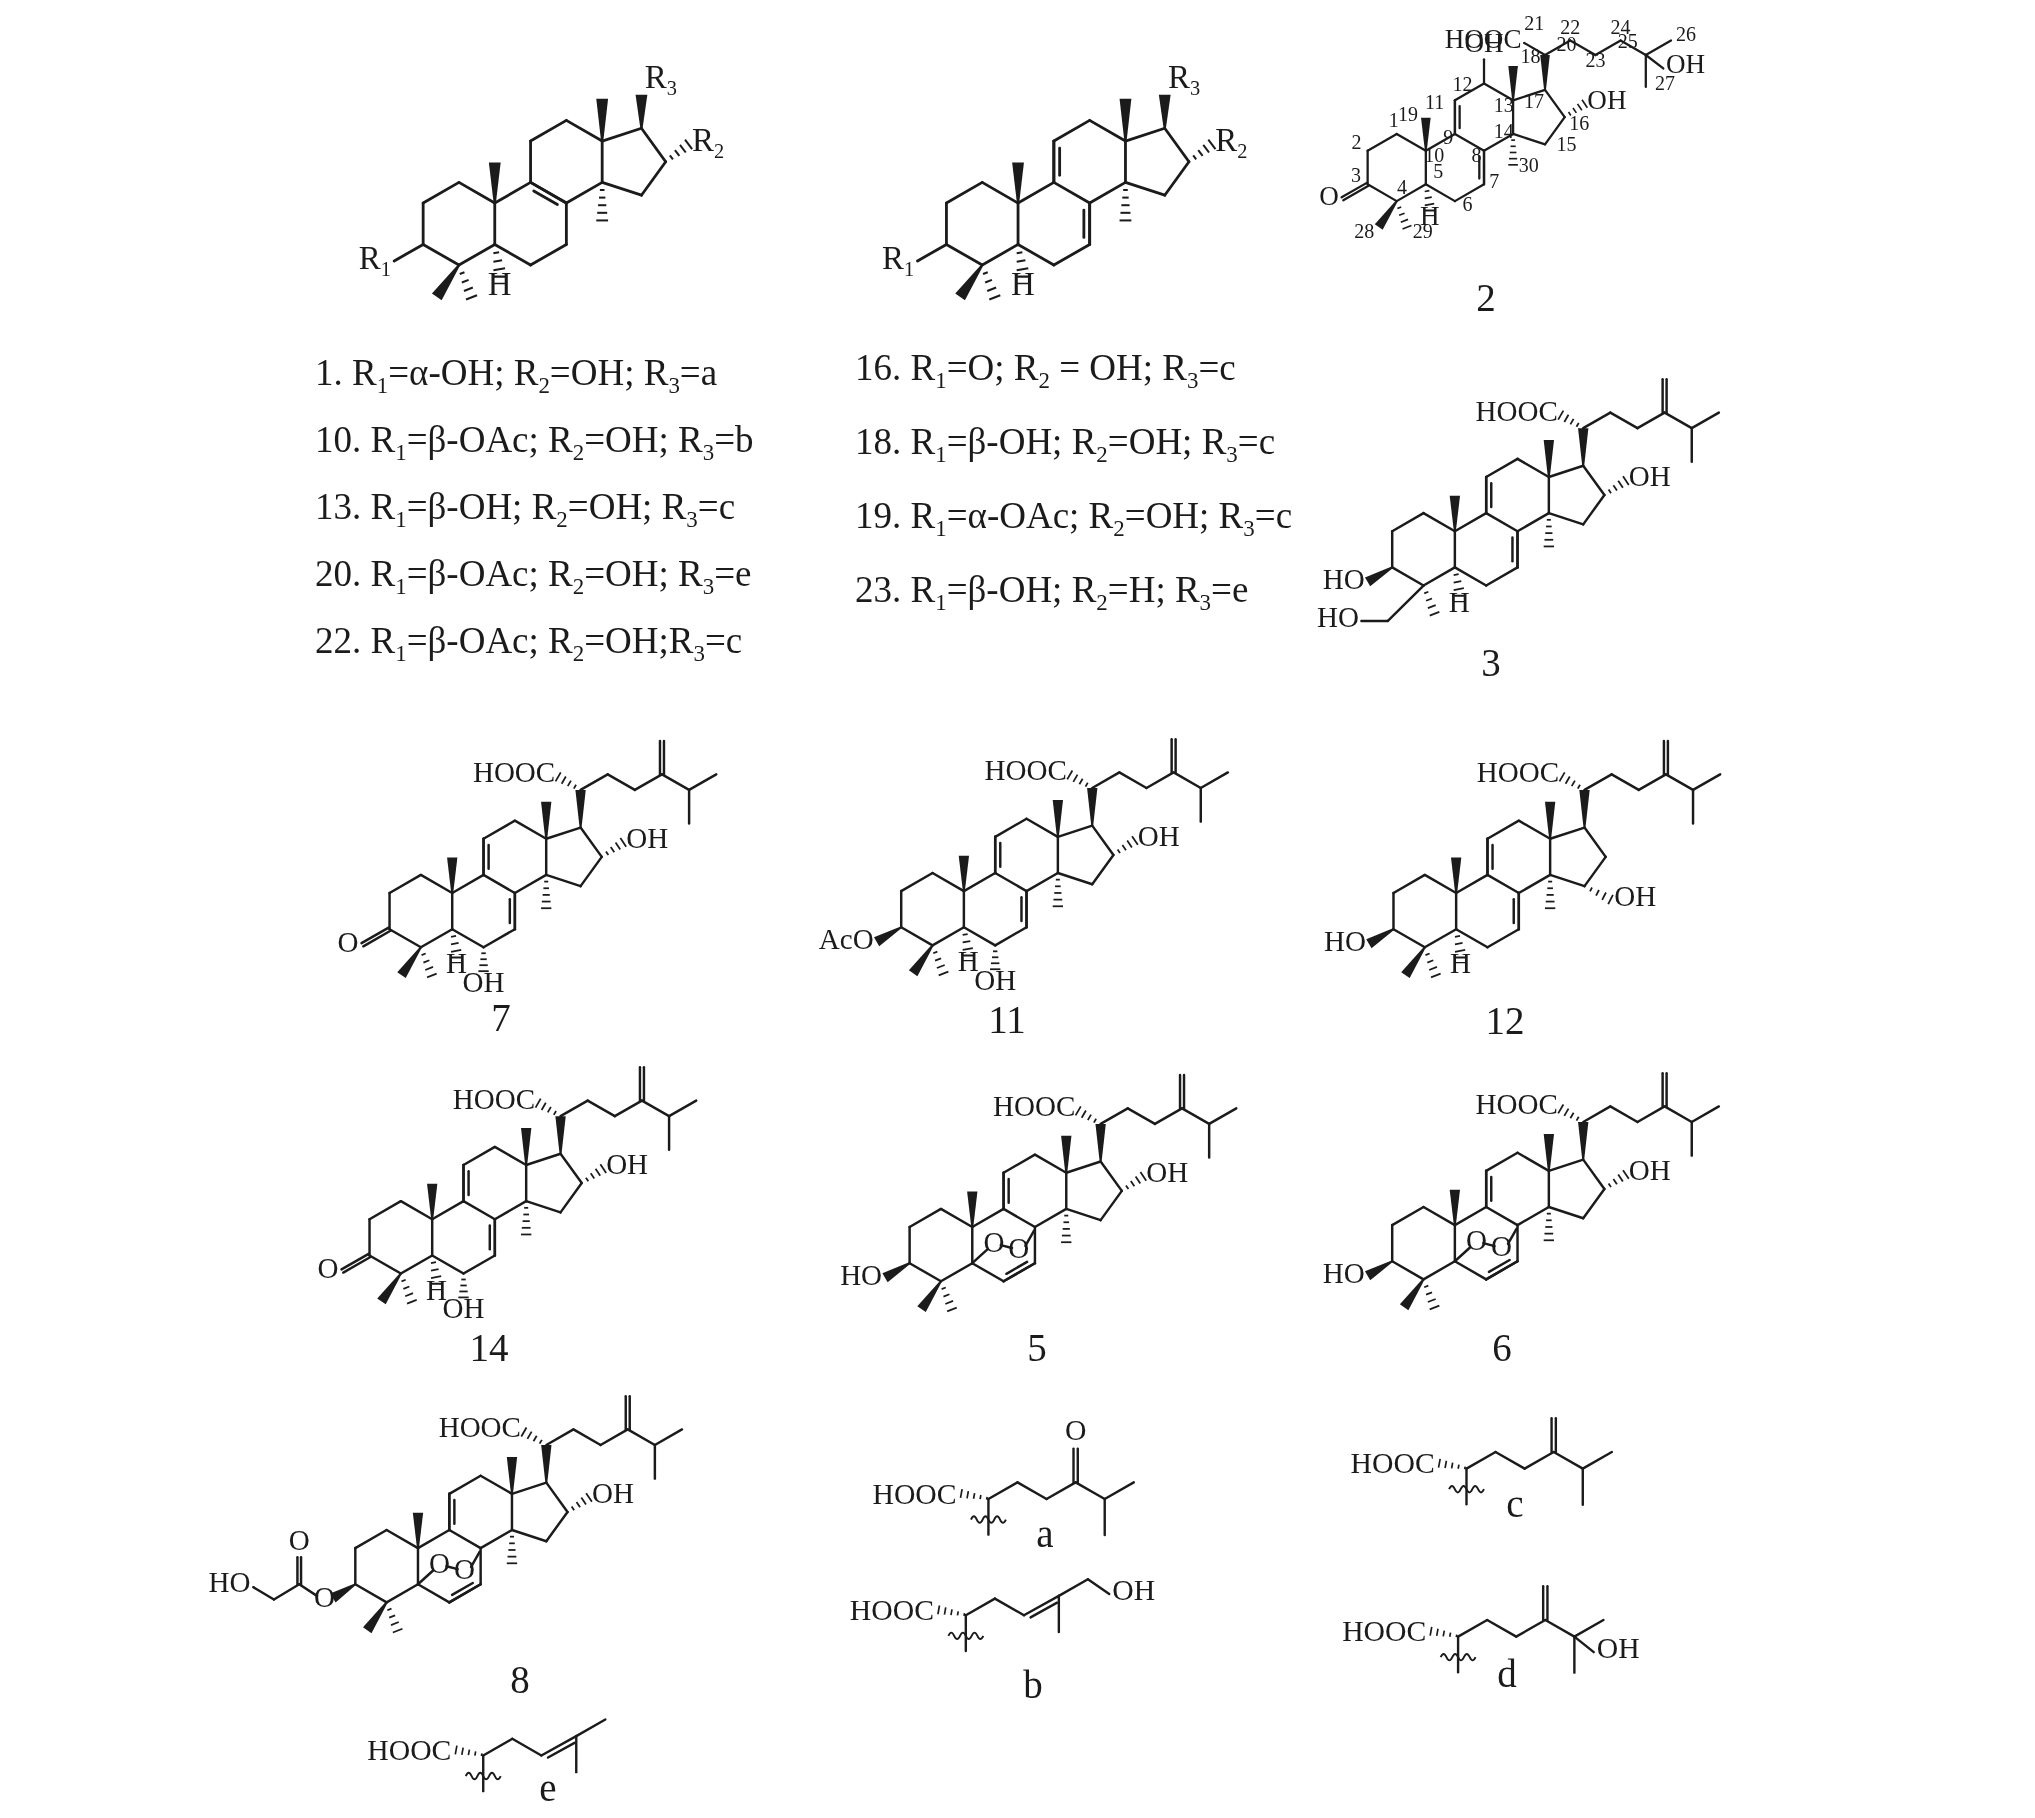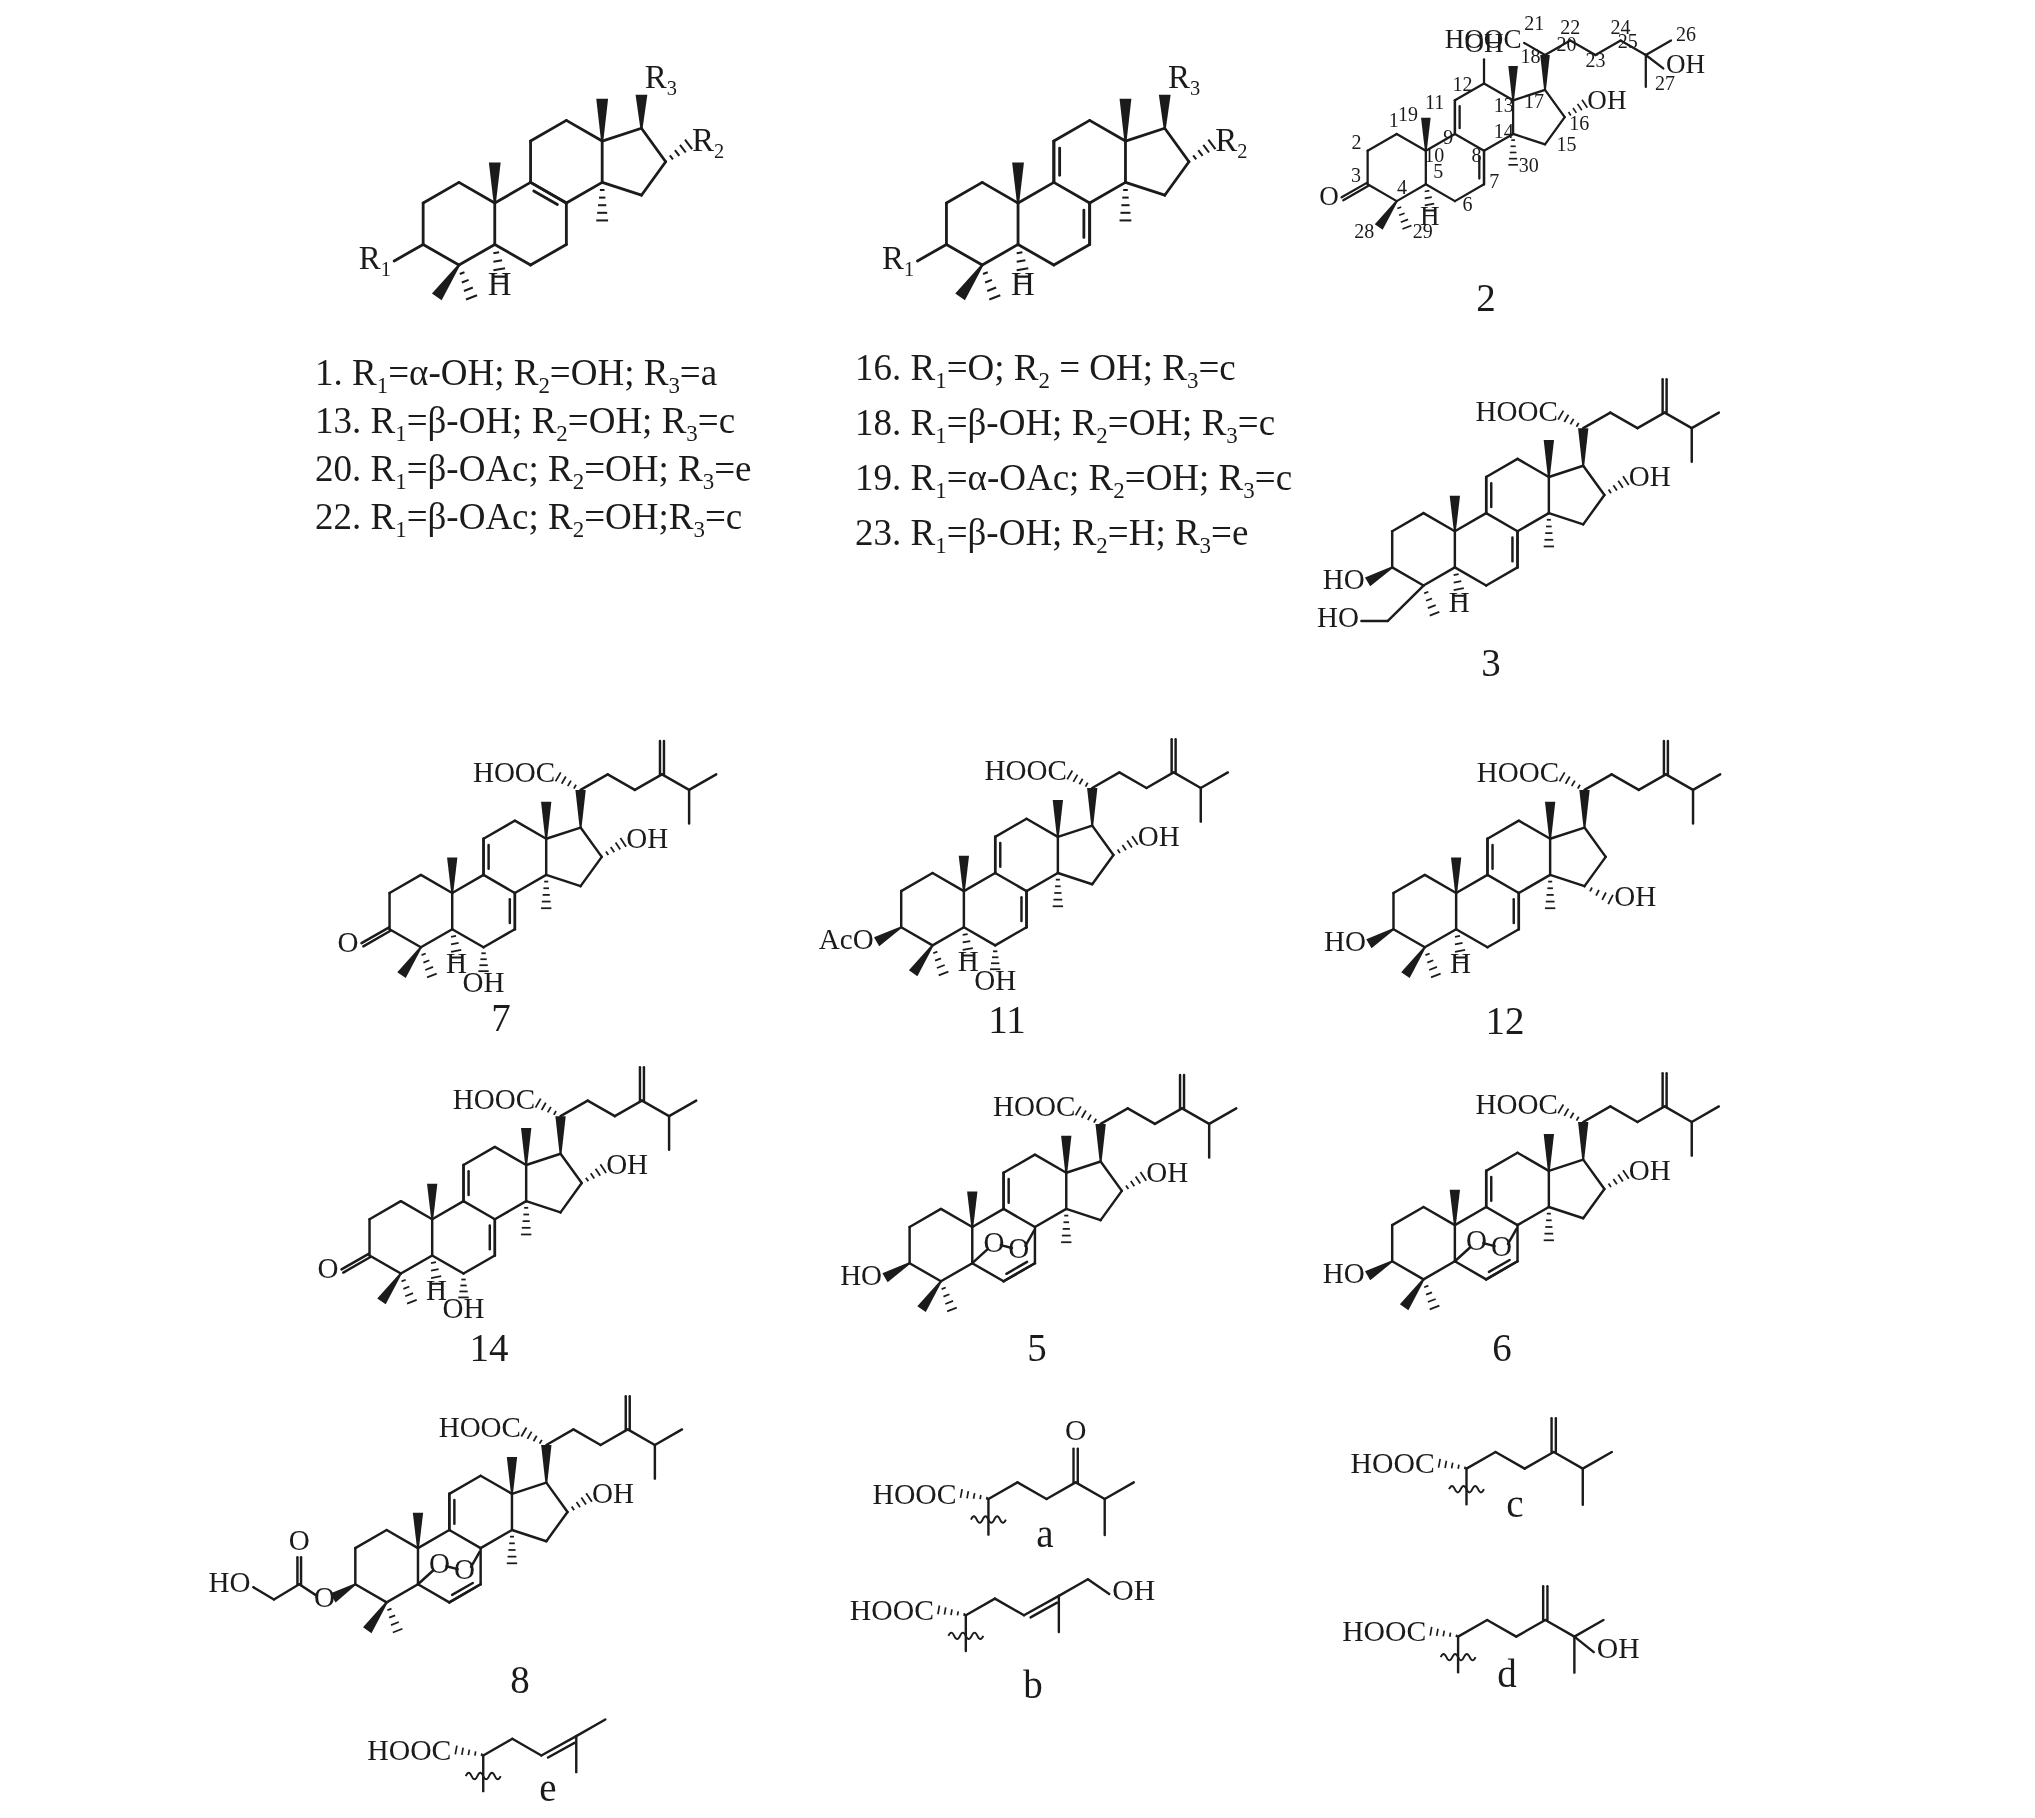--- a/index.html
+++ b/index.html
@@ -1,19 +1,19 @@
 <!DOCTYPE html>
 <html style="font-size:10.3px"><head>
 <meta charset="utf-8">
 <style>
   html,body{margin:0;padding:0;background:#ffffff;}
   #canvas{position:relative;width:2035px;height:1819px;background:#ffffff;overflow:hidden;
           font-family:"Liberation Serif","DejaVu Serif",serif;color:#1b1b1b;}
   #chem{position:absolute;left:0;top:0;}
-  .list{position:absolute;display:flex;flex-direction:column;white-space:nowrap;}
+  .list{position:absolute;display:flex;flex-direction:column;white-space:nowrap;gap:19px;}
   #list-left{left:315px;top:351px;}
   #list-left .line{height:48px;}
   #list-right{left:855px;top:346px;justify-content:flex-end;}
   #list-right .line{height:55px;}
   .line{font-size:37px;}
   sub{font-size:0.62em;line-height:0;}
   .slabel{position:absolute;transform:translateX(-50%);font-size:39px;}
   svg text{font-family:"Liberation Serif","DejaVu Serif",serif;}
   #lb-s2{left:1486px;top:275px;}  #lb-s3{left:1491px;top:640px;}
   #lb-s7{left:501px;top:995px;}  #lb-s11{left:1007px;top:997px;}
@@ -850,20 +850,21 @@
         <line x1="793" y1="2691.2" x2="838" y2="2717" stroke="#1b1b1b" stroke-width="3.7199999999999998" stroke-linecap="round"></line>
         <line x1="838" y1="2717" x2="892" y2="2687" stroke="#1b1b1b" stroke-width="3.7199999999999998" stroke-linecap="round"></line>
         <line x1="848.2680148631933" y1="2720.218426753748" x2="889.3080148631933" y2="2697.418426753748" stroke="#1b1b1b" stroke-width="3.7199999999999998" stroke-linecap="round"></line>
         <line x1="892" y1="2687" x2="937" y2="2661.2" stroke="#1b1b1b" stroke-width="3.7199999999999998" stroke-linecap="round"></line>
         <line x1="892" y1="2687" x2="892" y2="2742.8" stroke="#1b1b1b" stroke-width="3.7199999999999998" stroke-linecap="round"></line>
       </g>
     </svg>
 
   <div class="list" id="list-left">
       <div class="line fmt">1. R<sub>1</sub>=α-OH; R<sub>2</sub>=OH; R<sub>3</sub>=a</div>
+      <div class="line fmt">10. R<sub>1</sub>=β-OAc; R<sub>2</sub>=OH; R<sub>3</sub>=b</div>
       <div class="line fmt">13. R<sub>1</sub>=β-OH; R<sub>2</sub>=OH; R<sub>3</sub>=c</div>
       <div class="line fmt">20. R<sub>1</sub>=β-OAc; R<sub>2</sub>=OH; R<sub>3</sub>=e</div>
       <div class="line fmt">22. R<sub>1</sub>=β-OAc; R<sub>2</sub>=OH;R<sub>3</sub>=c</div>
     </div>
   <div class="list" id="list-right">
       <div class="line fmt">16. R<sub>1</sub>=O; R<sub>2</sub> = OH; R<sub>3</sub>=c</div>
       <div class="line fmt">18. R<sub>1</sub>=β-OH; R<sub>2</sub>=OH; R<sub>3</sub>=c</div>
       <div class="line fmt">19. R<sub>1</sub>=α-OAc; R<sub>2</sub>=OH; R<sub>3</sub>=c</div>
       <div class="line fmt">23. R<sub>1</sub>=β-OH; R<sub>2</sub>=H; R<sub>3</sub>=e</div>
     </div>

